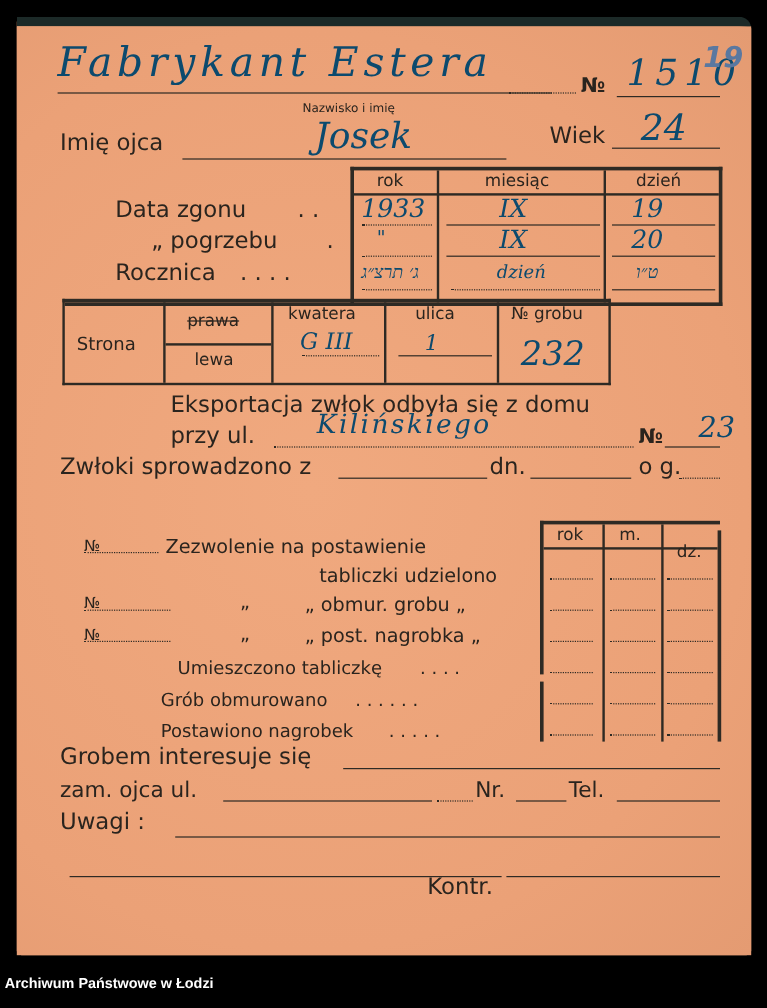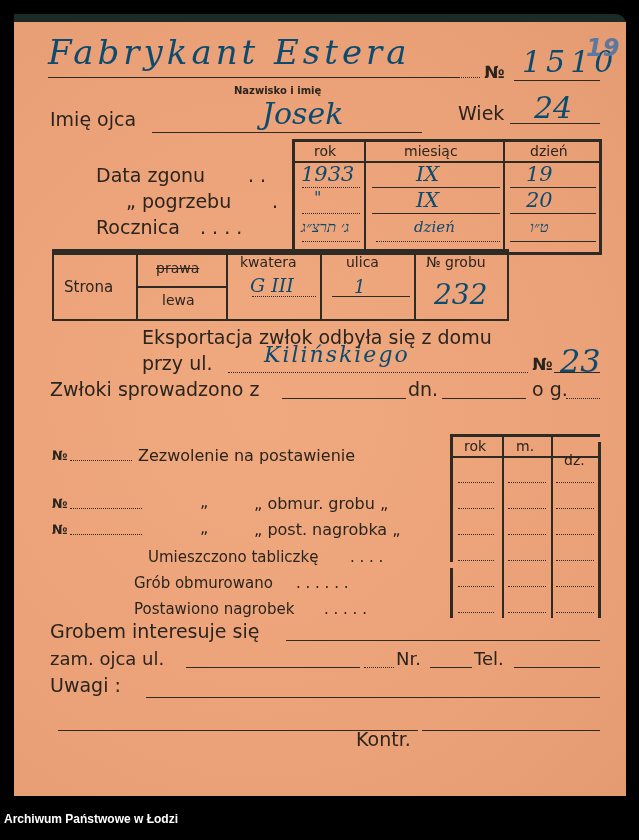--- a/index.html
+++ b/index.html
@@ -10,21 +10,21 @@
           box-sizing:border-box; }
   .card-inner { position:absolute; left:0; top:0; right:0; bottom:0;
           background: radial-gradient(ellipse at 40% 50%, #f0a97f 0%, #eba177 70%, #e49b72 100%); }
   .hw { font-family:"DejaVu Serif", serif; font-style:italic; color:#0c4a6e; font-weight:normal; }
   .hw-blue { font-family:"DejaVu Sans", sans-serif; font-style:italic; color:#5a78a0; font-weight:bold; }
   .abs { position:absolute; white-space:nowrap; }
   .line { position:absolute; border-bottom:1.5px solid #2e2a24; height:0; }
   .dline { position:absolute; border-bottom:1.5px dotted #2e2a24; height:0; }
   .vbar { position:absolute; background:#2e2a24; }
   .label { font-family:"DejaVu Sans", sans-serif; color:#2a241e; }
-  .small { font-size:11px; font-weight:bold; }
+  .small { font-size:11px; font-weight:normal;margin-left:18px; }
   .strike { text-decoration:line-through; }
   .footer { position:absolute; left:4px; top:812px; color:#fff; font-size:12px;
             font-family:"Liberation Sans", sans-serif; font-weight:bold; }
 </style>
 </head>
 <body>
 
 <div class="card">
   <div class="card-inner"></div>
 
@@ -105,33 +105,34 @@
   <div class="line" style="left:318px; top:274px; width:78px;"></div>
   <div class="abs label" style="left:412px; top:232px; font-size:14px;">№ grobu</div>
   <div class="abs hw" style="left:420px; top:256px; font-size:28px;">232</div>
 
   <div class="abs label" style="left:128px; top:304px; font-size:19px;">Eksportacja zwłok odbyła się z domu</div>
   <div class="abs label" style="left:128px; top:330px; font-size:19px;">przy ul.</div>
   <div class="dline" style="left:214px; top:350px; width:300px;"></div>
   <div class="abs hw" style="left:250px; top:320px; font-size:22px; letter-spacing:2px;">Kilińskiego</div>
   <div class="abs label" style="left:518px; top:332px; font-size:17px; font-weight:bold;">№</div>
   <div class="line" style="left:540px; top:350px; width:46px;"></div>
-  <div class="abs hw" style="left:546px; top:320px; font-size:32px;">23</div>
+  <div class="abs hw" style="left:568px; top:320px; font-size:24px;">23</div>
 
   <div class="abs label" style="left:36px; top:356px; font-size:19px;">Zwłoki sprowadzono z</div>
   <div class="line" style="left:268px; top:376px; width:124px;"></div>
   <div class="abs label" style="left:394px; top:356px; font-size:19px;">dn.</div>
   <div class="line" style="left:428px; top:376px; width:84px;"></div>
   <div class="abs label" style="left:518px; top:356px; font-size:19px;">o g.</div>
   <div class="dline" style="left:552px; top:376px; width:34px;"></div>
 
 
   <div class="abs label small" style="left:38px; top:426px; font-size:13px;">№</div>
   <div class="dline" style="left:56px; top:438px; width:62px;"></div>
   <div class="abs label" style="left:124px; top:424px; font-size:16px;">Zezwolenie na postawienie</div>
+  <div class="abs label" style="left:252px; top:448px; font-size:16px;">tabliczki udzielono</div>
 
   <div class="abs label small" style="left:38px; top:474px; font-size:13px;">№</div>
   <div class="dline" style="left:56px; top:486px; width:72px;"></div>
   <div class="abs label" style="left:186px; top:470px; font-size:16px;">„</div>
   <div class="abs label" style="left:240px; top:472px; font-size:16px;">„ obmur. grobu „</div>
 
   <div class="abs label small" style="left:38px; top:500px; font-size:13px;">№</div>
   <div class="dline" style="left:56px; top:512px; width:72px;"></div>
   <div class="abs label" style="left:186px; top:496px; font-size:16px;">„</div>
   <div class="abs label" style="left:240px; top:498px; font-size:16px;">„ post. nagrobka „</div>

